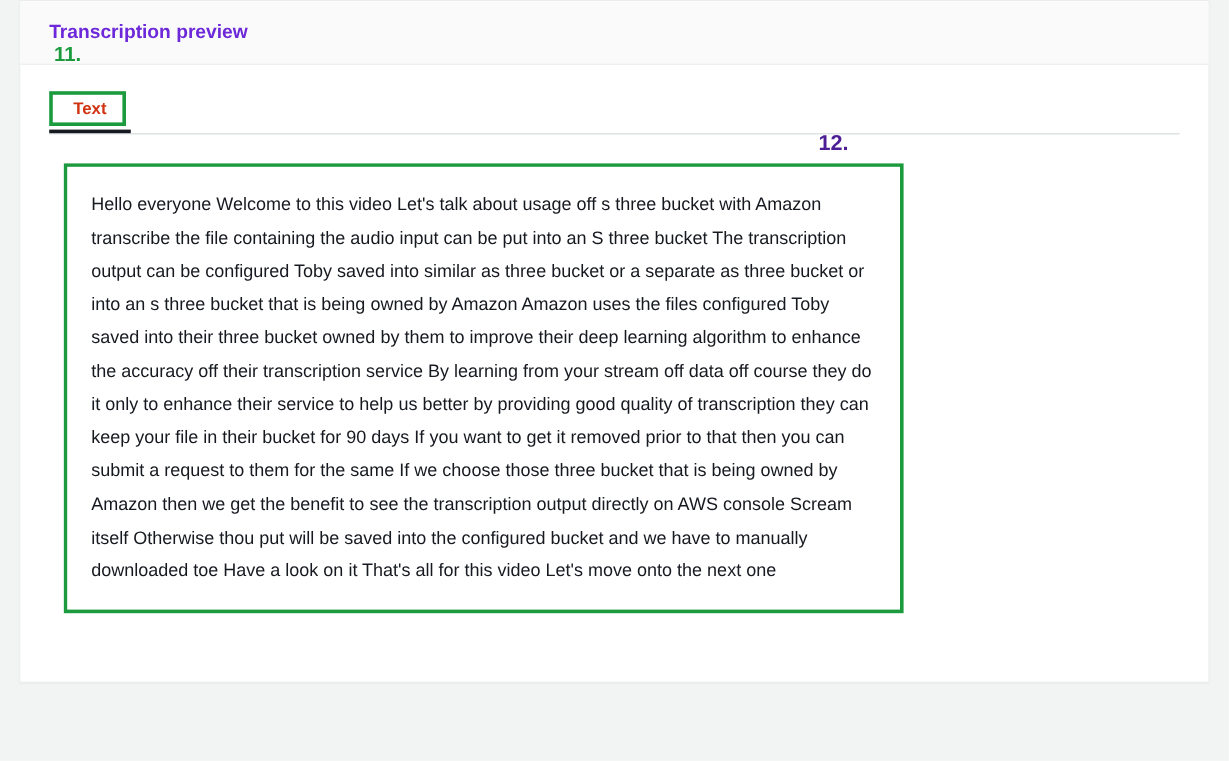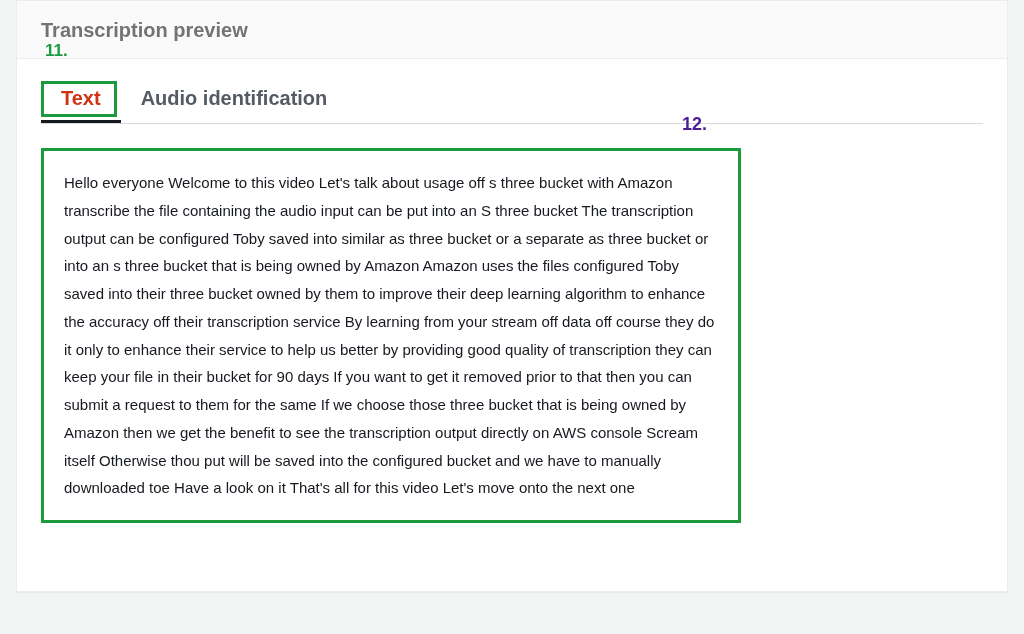--- a/index.html
+++ b/index.html
@@ -15,50 +15,50 @@
       margin: 0 16px;
       border: 1px solid #eaeded;
       box-shadow: 0 1px 1px rgba(0,0,0,0.04);
     }
     .header {
       padding: 18px 24px 12px 24px;
       border-bottom: 1px solid #eaeded;
       background: #fafafa;
     }
     .header h2 {
-      font-size: 20px;
+      font-size: 16px;
       font-weight: 700;
-      color: #737373;
+      color: #6d28d9;
       margin-bottom: 4px;
     }
     .header p {
       font-size: 13px;
       color: #687078;
     }
     .body {
-      padding: 18px 24px 35px 24px;
+      padding: 18px 24px 24px 24px;
       position: relative;
     }
     .tabs {
       border-bottom: 1px solid #d5dbdb;
       display: flex;
       align-items: center;
       position: relative;
     }
     .annot-11 {
       position: absolute;
       left: 28px;
       top: -18px;
       color: #1b9b3e;
       font-weight: 700;
       font-size: 17px;
     }
     .tab {
       padding: 10px 20px 10px 20px;
-      font-size: 20px;
+      font-size: 14px;
       font-weight: 700;
       color: #545b64;
       cursor: pointer;
       border-bottom: 3px solid transparent;
       position: relative;
     }
     .tab.active {
       color: #d13212;
       border-bottom: 3px solid #16191f;
     }
@@ -78,20 +78,21 @@
       color: #4c1d95;
       font-weight: 700;
       font-size: 18px;
     }
     .scroll-area {
       margin-top: 24px;
       height: 408px;
       overflow-y: scroll;
       position: relative;
       padding-right: 4px;
+      margin-left: 12px;
     }
     .scroll-area::-webkit-scrollbar {
       width: 16px;
       background: #f0f0f0;
     }
     .scroll-area::-webkit-scrollbar-thumb {
       background: #c1c1c1;
       border-radius: 2px;
     }
     .scroll-area::-webkit-scrollbar-button:single-button {
@@ -118,23 +119,20 @@
   <div class="header">
     <h2>Transcription preview</h2>
   </div>
   <div class="body">
     <div class="annot-11">11.</div>
     <div class="tabs">
       <div class="tab active">
         <span>Text</span>
         <span class="tab-highlight-box"></span>
       </div>
-      <div class="tab">
-        <span>Audio identification</span>
-      </div>
     </div>
     <div class="annot-12">12.</div>
     <div class="scroll-area">
       <div class="content-box">
         <p>Hello everyone Welcome to this video Let's talk about usage off s three bucket with Amazon transcribe the file containing the audio input can be put into an S three bucket The transcription output can be configured Toby saved into similar as three bucket or a separate as three bucket or into an s three bucket that is being owned by Amazon Amazon uses the files configured Toby saved into their three bucket owned by them to improve their deep learning algorithm to enhance the accuracy off their transcription service By learning from your stream off data off course they do it only to enhance their service to help us better by providing good quality of transcription they can keep your file in their bucket for 90 days If you want to get it removed prior to that then you can submit a request to them for the same If we choose those three bucket that is being owned by Amazon then we get the benefit to see the transcription output directly on AWS console Scream itself Otherwise thou put will be saved into the configured bucket and we have to manually downloaded toe Have a look on it That's all for this video Let's move onto the next one</p>
       </div>
     </div>
   </div>
 </div>
 

